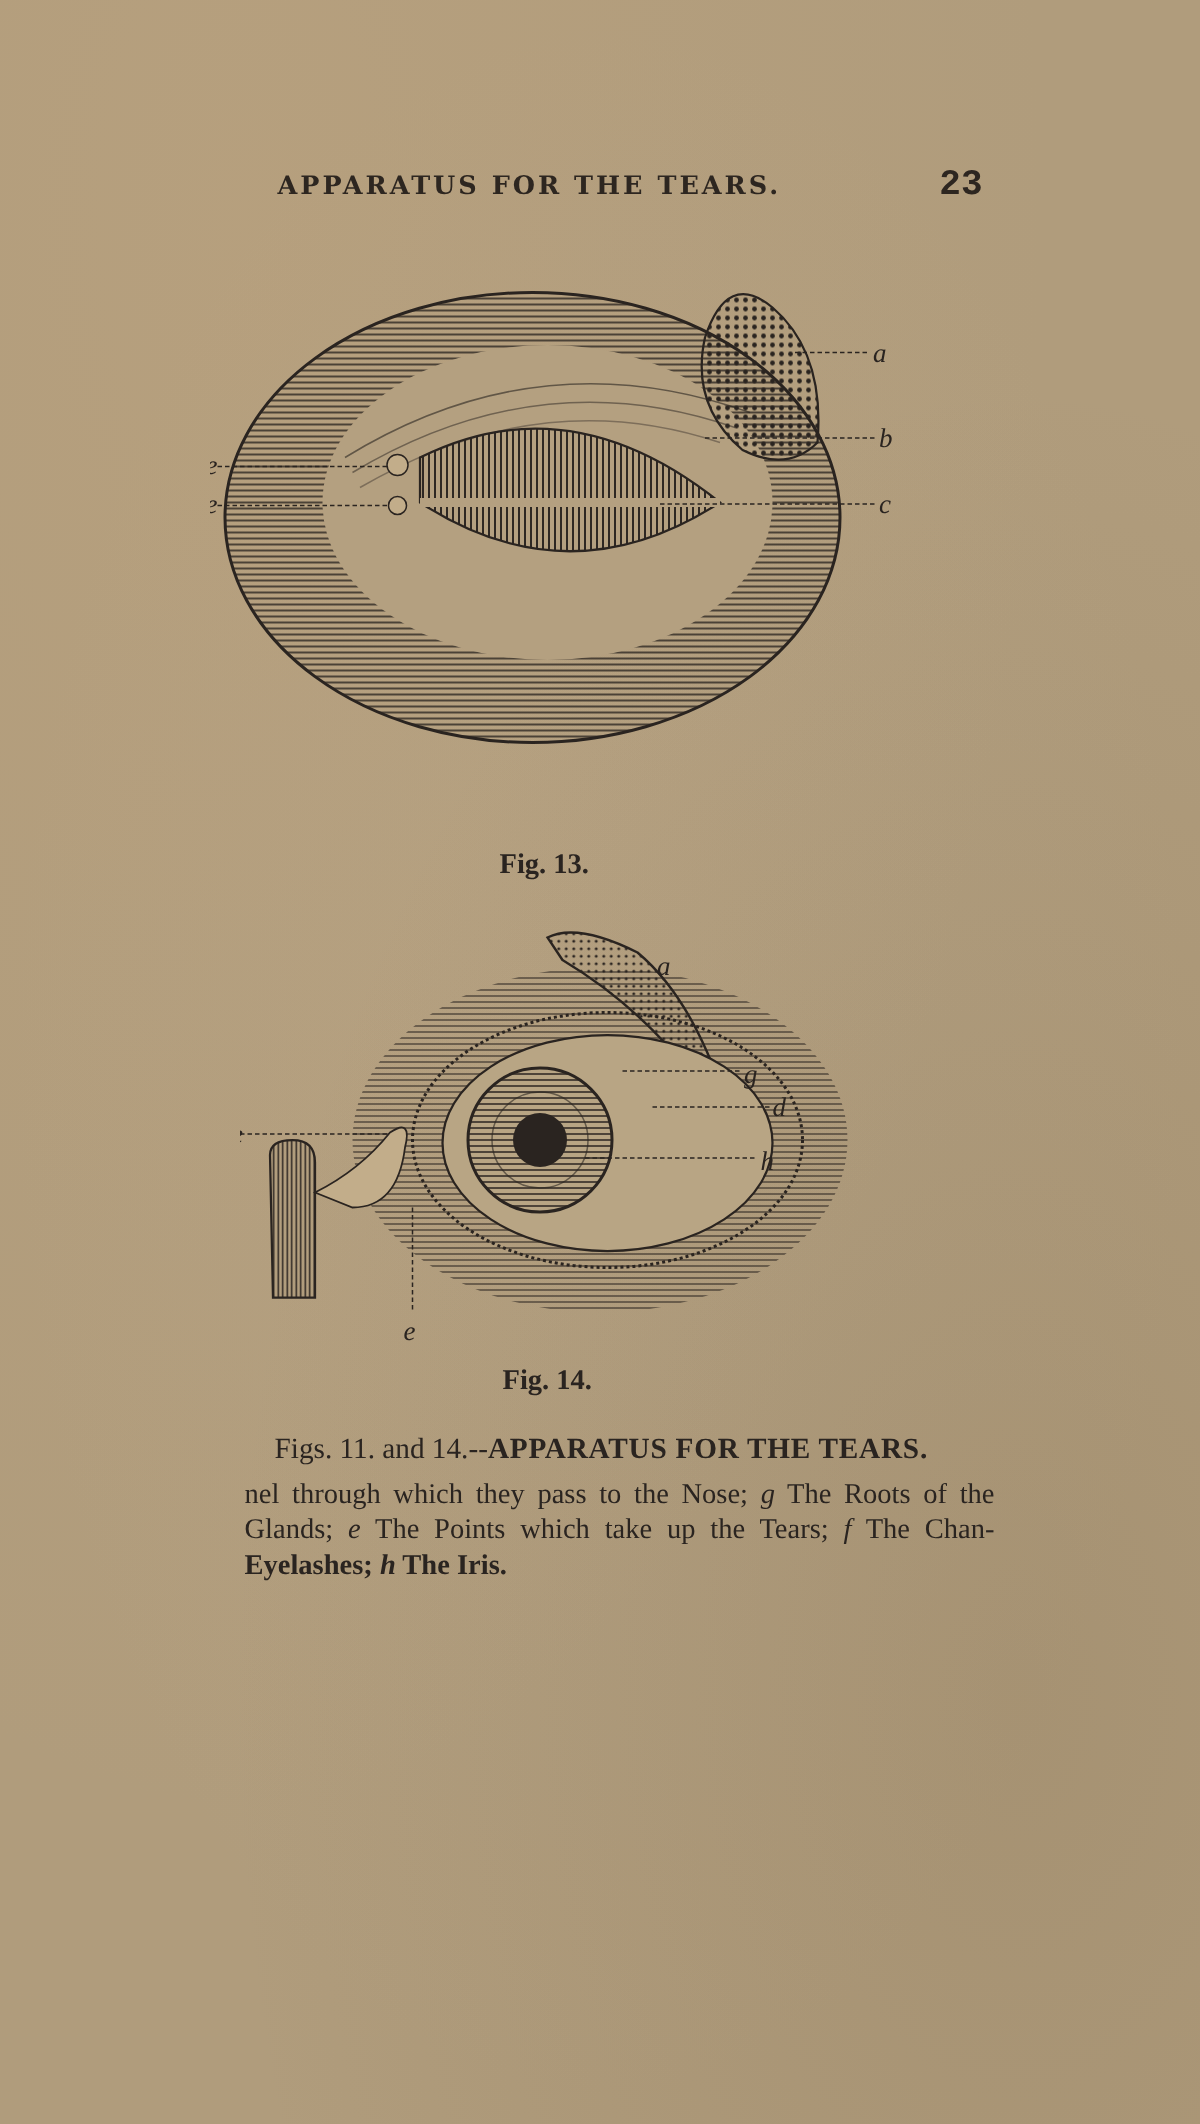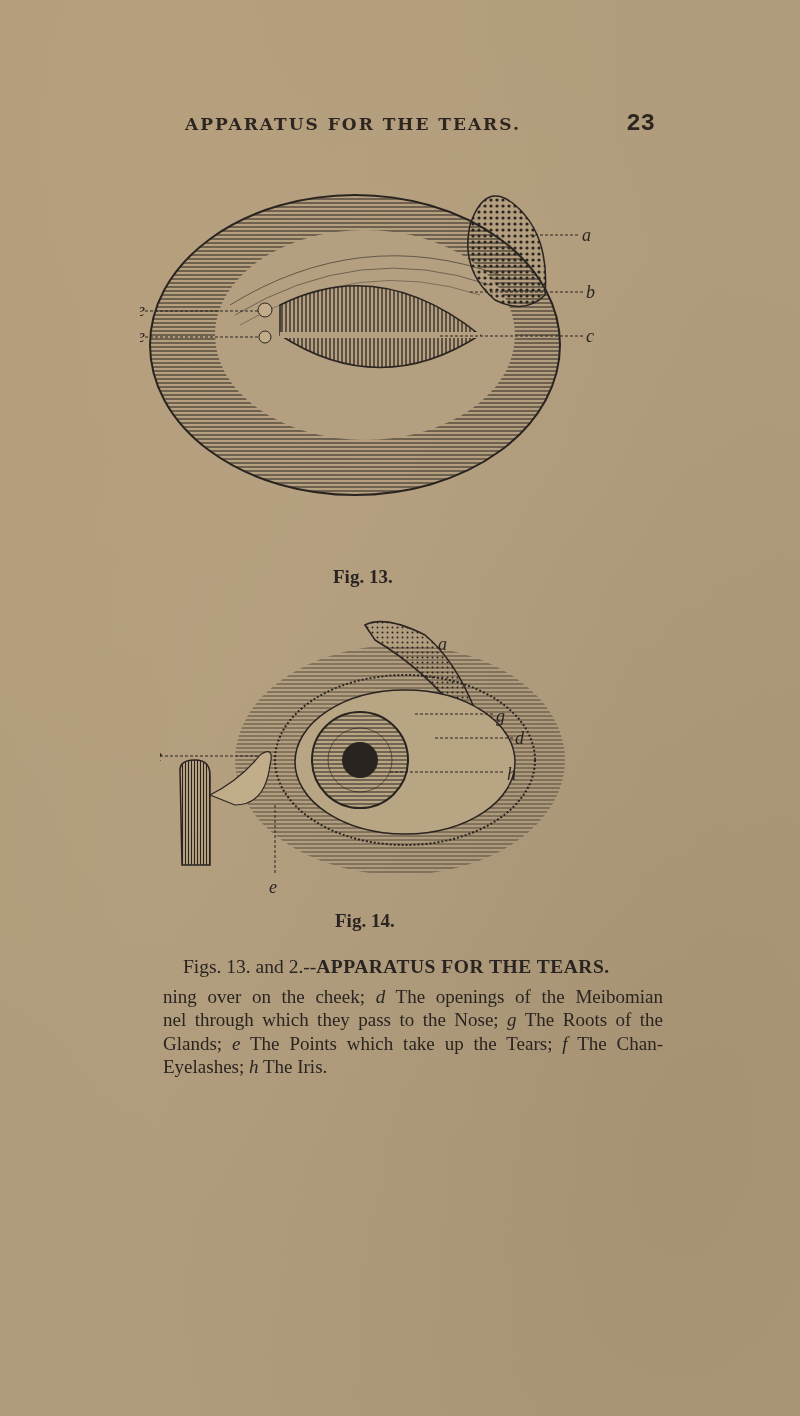--- a/index.html
+++ b/index.html
@@ -37,21 +37,21 @@
   .fig14-cap { top: 910px; left: 322px; margin-left: 13px; }
   .lbl { font-family: "Liberation Serif", serif; font-style: italic; font-size: 18px; fill: #2a2420; }
   .caption-block {
     position: absolute; top: 955px; left: 163px; width: 500px;
     font-family: "Liberation Serif", serif; font-size: 19px;
     line-height: 23.5px; color: #2a2420;
   }
   .caption-title { font-size: 19.5px; margin-bottom: 6px; margin-left: 20px; }
   .caption-title .caps { font-weight: bold; letter-spacing: 0.5px; }
   .legend .line { display: block; text-align: justify; text-align-last: justify; white-space: nowrap; }
-  .legend .line.last { text-align-last: left; }
+  .legend .line.last { text-align-last: left; font-weight: bold; }
   .legend i { font-style: italic; }
   .legend .indent { margin-left: -7px; }
 </style>
 </head>
 <body>
 
 <div class="running-head">
   <span class="running-title">APPARATUS FOR THE TEARS.</span>
   <span class="page-number">23</span>
 </div>
@@ -133,21 +133,20 @@
   <text class="lbl" x="355" y="134">d</text>
   <text class="lbl" x="347" y="170">h</text>
   <text class="lbl" x="-6" y="152">e</text>
   <text class="lbl" x="109" y="283">e</text>
   <text class="lbl" x="278" y="40" font-size="12">a</text>
 </svg>
 <div class="fig-caption fig14-cap">Fig. 14.</div>
 
 <div class="caption-block">
   <div class="caption-title">
-    <span>Figs. 13. and 2.--</span><span class="caps">APPARATUS FOR THE TEARS.</span>
+    <span>Figs. 11. and 14.--</span><span class="caps">APPARATUS FOR THE TEARS.</span>
   </div>
   <div class="legend">
-    <span class="line"><span>ning over on the cheek; </span><i>d</i><span> The openings of the Meibomian</span></span>
     <span class="line"><span>nel through which they pass to the Nose; </span><i>g</i><span> The Roots of the</span></span>
     <span class="line"><span>Glands; </span><i>e</i><span> The Points which take up the Tears; </span><i>f</i><span> The Chan-</span></span>
     <span class="line last"><span>Eyelashes; </span><i>h</i><span> The Iris.</span></span>
   </div>
 </div>
 
 </body></html>

